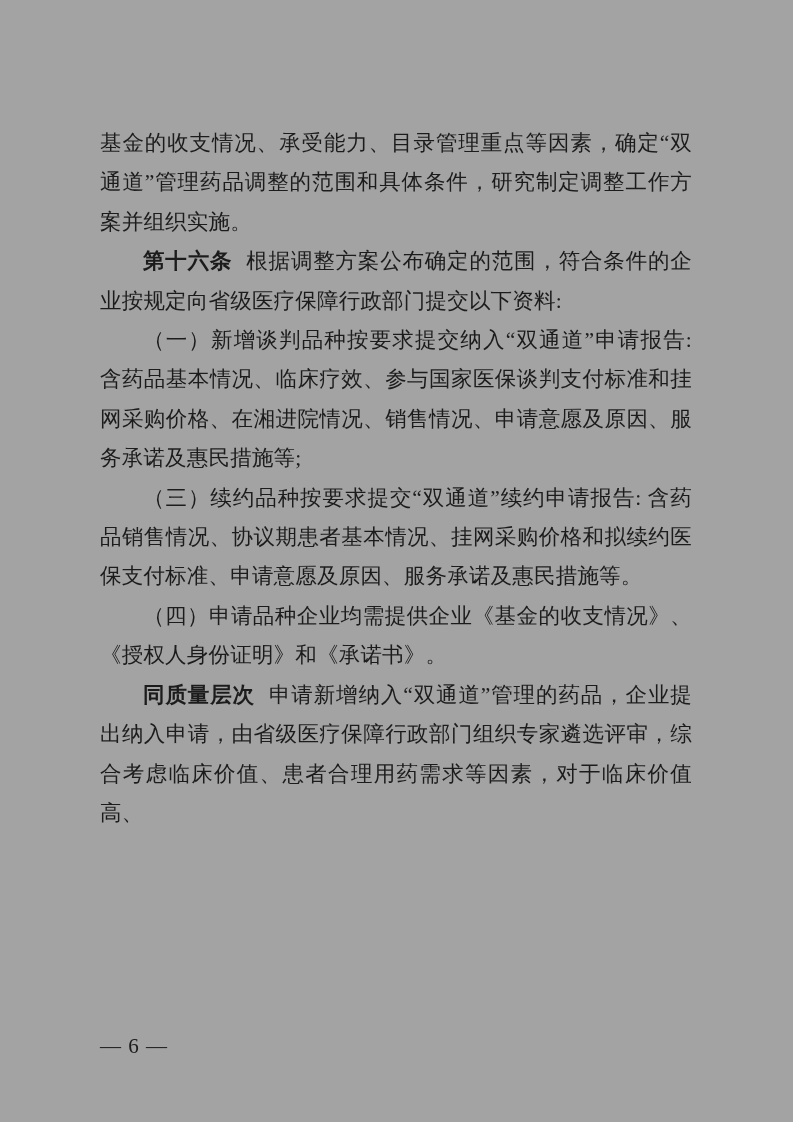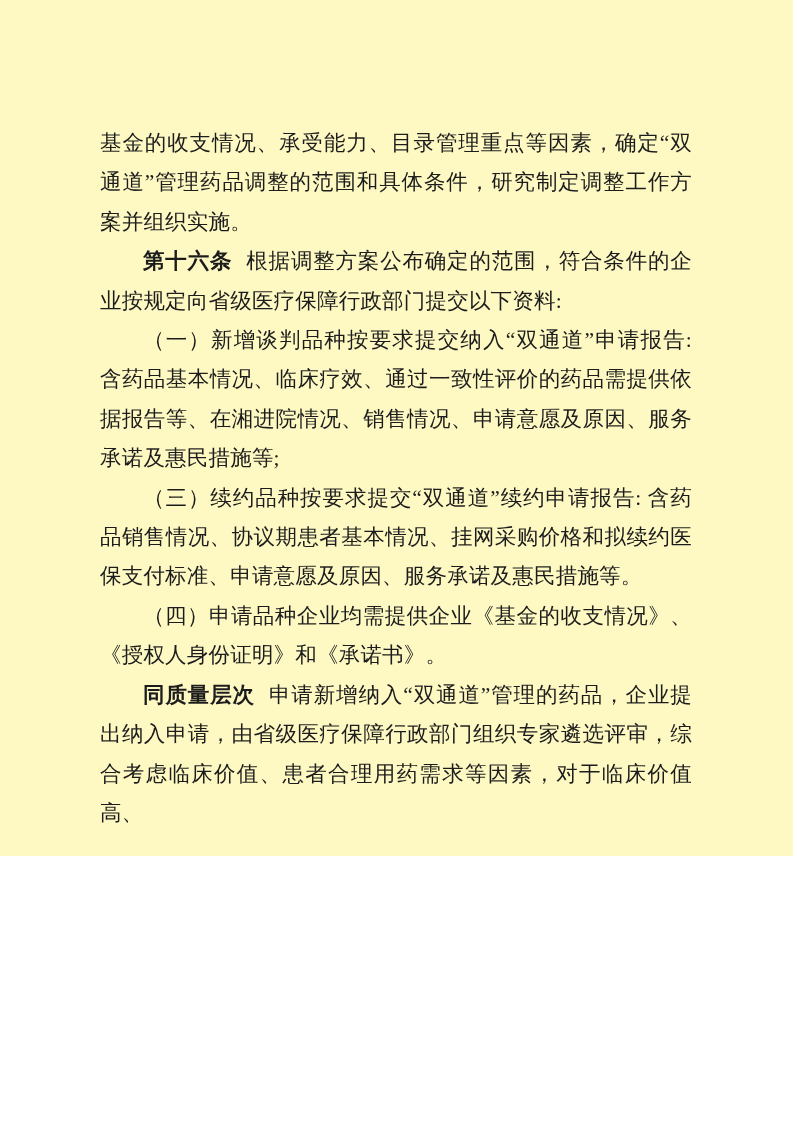--- a/index.html
+++ b/index.html
@@ -3,22 +3,22 @@
 <meta charset="utf-8">
 <style>
   html, body {
     margin: 0;
     padding: 0;
     background: #ffffff;
   }
   .page {
     position: relative;
     width: 793px;
-    height: 856px;
-    background: #fef9c3;
+    height: 1122px;
+    background: #a3a3a3;
     overflow: hidden;
     font-family: "Liberation Serif", "DejaVu Serif", serif;
     color: #1c1c1c;
   }
   .doc-body {
     position: absolute;
     left: 100px;
     top: 124px;
     width: 592px;
   }
@@ -50,19 +50,19 @@
     font-family: "Liberation Serif", "DejaVu Serif", serif;
   }
 </style>
 </head>
 <body>
 
 <div class="page">
   <div class="doc-body">
       <p class="para"><span class="seg">基金的收支情况、承受能力、目录管理重点等因素，确定“双通道”管理药品调整的范围和具体条件，研究制定调整工作方案并组织实施。</span></p>
       <p class="para indent"><span class="lead">第十六条</span><span class="seg">根据调整方案公布确定的范围，符合条件的企业按规定向省级医疗保障行政部门提交以下资料:</span></p>
-      <p class="para indent"><span class="seg">（一）新增谈判品种按要求提交纳入“双通道”申请报告: 含药品基本情况、临床疗效、通过一致性评价的药品需提供依据报告等、在湘进院情况、销售情况、申请意愿及原因、服务承诺及惠民措施等;</span></p>
+      <p class="para indent"><span class="seg">（一）新增谈判品种按要求提交纳入“双通道”申请报告: 含药品基本情况、临床疗效、参与国家医保谈判支付标准和挂网采购价格、在湘进院情况、销售情况、申请意愿及原因、服务承诺及惠民措施等;</span></p>
       <p class="para indent"><span class="seg">（三）续约品种按要求提交“双通道”续约申请报告: 含药品销售情况、协议期患者基本情况、挂网采购价格和拟续约医保支付标准、申请意愿及原因、服务承诺及惠民措施等。</span></p>
       <p class="para indent"><span class="seg">（四）申请品种企业均需提供企业《基金的收支情况》、《授权人身份证明》和《承诺书》。</span></p>
       <p class="para indent"><span class="lead">同质量层次</span><span class="seg">申请新增纳入“双通道”管理的药品，企业提出纳入申请，由省级医疗保障行政部门组织专家遴选评审，综合考虑临床价值、患者合理用药需求等因素，对于临床价值高、</span></p>
     </div>
   <div class="page-footer">— 6 —</div>
 </div>
 
 </body></html>

